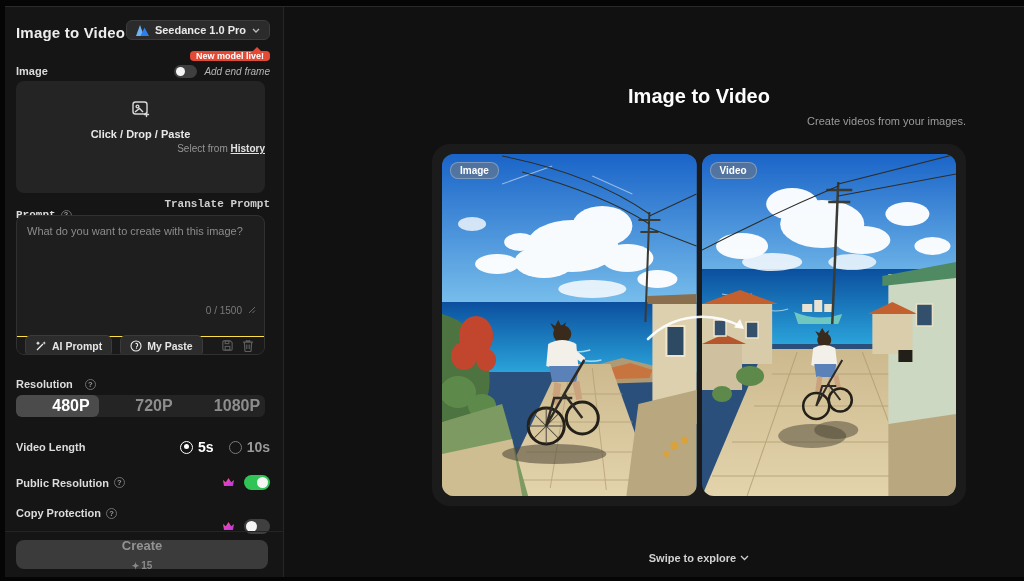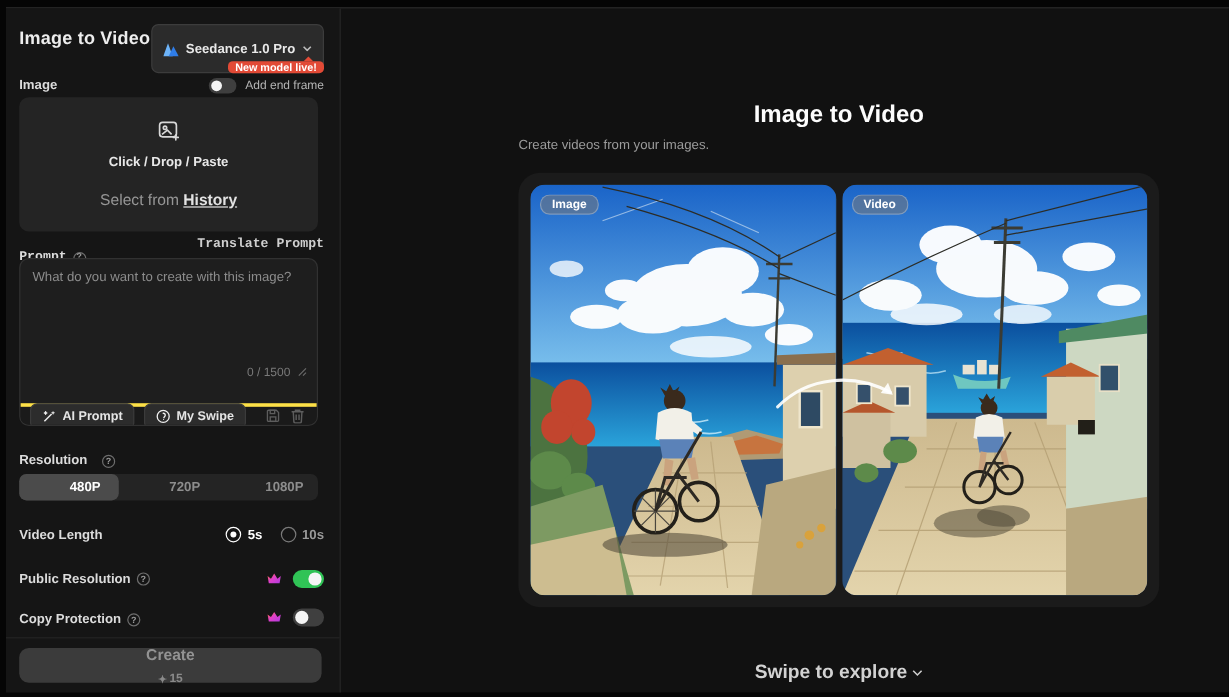--- a/index.html
+++ b/index.html
@@ -6,127 +6,127 @@
   html,body { width:1024px; height:581px; background:#050505; overflow:hidden;
               font-family:"Liberation Sans", sans-serif; }
   #window { position:absolute; left:5px; top:6px; width:1019px; height:571px;
             background:#111111; border-top:1px solid #2a2a2a; }
 
   
   #sidebar { position:absolute; left:0; top:0; width:279px; height:100%;
              background:#151515; border-right:1px solid #262626; }
   .sb-title { position:absolute; left:11px; top:17px; font-size:15px; font-weight:700;
               color:#ededed; letter-spacing:.2px; }
-  .model-btn { position:absolute; right:13px; top:13px; height:41px; padding:0 9px;
+  .model-btn { position:absolute; right:13px; top:13px; height:20px; padding:0 9px;
                background:#2b2b2b; border:1px solid #3c3c3c; border-radius:6px;
                display:flex; align-items:center; gap:6px; cursor:pointer; }
   .model-btn .lbl { font-size:11px; font-weight:600; color:#e9e9e9; }
   .model-badge { position:absolute; right:13px; top:44px; background:#e24a36; color:#fff;
                  font-size:9px; font-weight:600; padding:0 6px; border-radius:4px; }
   .model-badge::before { content:""; position:absolute; right:9px; top:-4px;
                  border-left:4px solid transparent; border-right:4px solid transparent;
                  border-bottom:4px solid #e24a36; }
   .sec-label { font-size:11px; font-weight:600; color:#dcdcdc; display:flex;
                align-items:center; gap:5px; }
   .q-icon { width:11px; height:11px; border:1px solid #6e6e6e; border-radius:50%;
             display:inline-flex; align-items:center; justify-content:center;
             font-size:7.5px; color:#9a9a9a; }
   .q-icon::after { content:"?"; }
   .row-image-label { position:absolute; left:11px; top:58px; }
   .endframe { position:absolute; right:13px; top:58px; display:flex; align-items:center;
-              gap:7px; }
+              gap:7px;font-style:italic; }
   .endframe .txt { font-size:10px; color:#b5b5b5; }
   .toggle { position:relative; width:26px; height:15px; border-radius:8px;
             background:#3f3f3f; cursor:pointer; flex:0 0 auto; }
   .toggle .knob { position:absolute; left:2px; top:2px; width:11px; height:11px;
                   border-radius:50%; background:#f5f5f5; }
   .toggle.small { width:23px; height:13px; }
   .toggle.small .knob { width:9px; height:9px; }
   .toggle.on { background:#30c356; }
   .toggle.on .knob { left:auto; right:2px; }
 
   .upload-box { position:absolute; left:11px; top:74px; width:249px; height:112px;
                 background:#242424; border-radius:8px; text-align:center; cursor:pointer; }
   .upload-box .up-icon { margin-top:18px; }
   .upload-line1 { margin-top:5px; font-size:11px; font-weight:700; color:#e8e8e8; }
-  .upload-line2 { margin-top:18px; font-size:13px; color:#969696; }
+  .upload-line2 { margin-top:3px; font-size:10px; color:#969696;text-align:right; }
   .upload-line2 .hist { color:#e3e3e3; font-weight:700; text-decoration:underline; cursor:pointer; }
 
   .prompt-row { position:absolute; left:11px; right:13px; top:191px; display:flex;
                 align-items:center;font-family:Liberation Mono, monospace; }
   .translate { margin-left:auto; display:flex; align-items:center; gap:7px;flex-direction:column; }
   .translate .txt { font-size:11px; font-weight:600; color:#cfcfcf; }
 
   .prompt-box { position:absolute; left:11px; top:208px; width:249px; height:140px;
                 background:#1e1e1e; border:1px solid #313131; border-radius:8px;
                 overflow:hidden; display:flex; flex-direction:column; }
   .prompt-box textarea { width:100%; height:84px; background:transparent; border:0;
                 resize:none; outline:none; padding:9px 10px; font-size:11px; color:#ddd;
                 font-family:"Liberation Sans", sans-serif; }
   .prompt-box textarea::placeholder { color:#8c8c8c; }
   .ta-meta { height:20px; display:flex; align-items:center; justify-content:flex-end;
              gap:6px; padding-right:8px; font-size:10px; color:#7a7a7a; }
   .prompt-actions { margin-top:auto; display:flex; align-items:center; gap:8px;
-             padding:0 8px; height:18px; background:#1a1a1a; border-top:3px solid #fde047; }
+             padding:0 8px; height:18px; background:#1a1a1a; border-top:1px solid #fde047; }
   .chip { display:flex; align-items:center; gap:5px; background:#2c2c2c;
           border:1px solid #3b3b3b; border-radius:6px; padding:4px 9px; cursor:pointer; }
   .chip .txt { font-size:10.5px; font-weight:600; color:#e5e5e5; }
   .icon-btn { background:none; border:0; cursor:pointer; color:#5d5d5d; display:flex; }
   .act-spacer { margin-left:auto; }
 
   .res-label { position:absolute; left:11px; top:371px;gap:12px; }
   .segmented { position:absolute; left:11px; top:388px; width:249px; height:22px;
                background:#242424; border-radius:6px; display:flex; }
   .segment { flex:1; display:flex; align-items:center; justify-content:center;
-             font-size:11px; font-weight:600; color:#8d8d8d; cursor:pointer;
+             font-size:16px; font-weight:600; color:#8d8d8d; cursor:pointer;
              border-radius:6px;padding-left:27px; }
   .segment.selected { background:#4b4b4b; color:#fff; }
 
   .vlen-row { position:absolute; left:11px; right:13px; top:432px; display:flex;
               align-items:center; }
   .radios { margin-left:auto; display:flex; align-items:center; gap:15px; }
   .radio-opt { display:flex; align-items:center; gap:5px; cursor:pointer; }
   .radio-ring { width:13px; height:13px; border-radius:50%; border:1.5px solid #7a7a7a;
                 position:relative; }
   .radio-opt.selected .radio-ring { border-color:#fff; }
   .radio-opt.selected .radio-ring::after { content:""; position:absolute; left:2.5px;
                 top:2.5px; width:5px; height:5px; border-radius:50%; background:#fff; }
-  .radio-opt .txt { font-size:11px; color:#9a9a9a; font-weight:600; }
+  .radio-opt .txt { font-size:14px; color:#9a9a9a; font-weight:600; }
   .radio-opt.selected .txt { color:#fff; font-weight:700; }
 
   .pv-row { position:absolute; left:11px; right:13px; top:468px; display:flex; align-items:center; }
-  .cp-row { position:absolute; left:11px; right:13px; top:500px; display:flex; align-items:flex-end; }
+  .cp-row { position:absolute; left:11px; right:13px; top:500px; display:flex; align-items:flex-start;flex-direction:column; }
   .right-ctrl { margin-left:auto; display:flex; align-items:center; gap:9px; }
 
   .sb-divider { position:absolute; left:0; right:0; top:524px; height:1px; background:#242424; }
   .create-btn { position:absolute; left:11px; top:533px; width:252px; height:29px;
                 background:#3b3b3b; border:0; border-radius:8px; display:flex;
                 align-items:center; justify-content:center; gap:7px; cursor:pointer;flex-direction:column; }
   .create-btn .txt { font-size:13px; font-weight:700; color:#939393; }
   .create-btn .credits { display:flex; align-items:center; gap:2px; font-size:10px;
                 color:#8a8a8a; font-weight:600; }
   .create-btn .credits::before { content:"✦"; font-size:9px; color:#8a8a8a; }
 
   
   #main { position:absolute; left:280px; top:0; right:0; bottom:0; }
   .main-title { position:absolute; left:147px; top:78px; width:534px; text-align:center;
                 font-size:20px; font-weight:700; color:#fdfdfd; }
-  .main-sub   { position:absolute; left:147px; top:108px; width:534px; text-align:left;
+  .main-sub   { position:absolute; left:147px; top:108px; width:534px; text-align:right;
                 font-size:11px; color:#9b9b9b; }
   .card { position:absolute; left:147px; top:137px; width:534px; height:362px;
           background:#1b1b1b; border-radius:18px; padding:10px; display:flex; gap:5px; }
   .pane { flex:1; border-radius:12px; overflow:hidden; position:relative; background:#2a4f7a; }
   .pane svg { display:block; width:100%; height:100%; }
   .pane-badge { position:absolute; top:8px; left:8px; padding:2px 9px; border-radius:8px;
           background:rgba(110,120,132,.62); border:1px solid rgba(255,255,255,.28);
           color:#fff; font-size:10px; font-weight:600; backdrop-filter:blur(2px); }
   .arrow-overlay { position:absolute; left:355px; top:296px; width:120px; height:48px;
           pointer-events:none; }
   .swipe { position:absolute; left:147px; top:545px; width:534px; text-align:center;
-          font-size:16px; font-weight:600; color:#d2d2d2; display:flex;
+          font-size:11px; font-weight:600; color:#d2d2d2; display:flex;
           align-items:center; justify-content:center; gap:4px; cursor:pointer; }
 </style>
 </head>
 <body>
 
 <svg width="0" height="0" style="position:absolute" aria-hidden="true">
   <defs>
     <linearGradient id="crownGrad" x1="0" y1="0" x2="1" y2="1">
       <stop offset="0" stop-color="#f06a2c"></stop>
         <stop offset=".45" stop-color="#e040c8"></stop>
@@ -229,21 +229,21 @@
           <span class="txt">AI Prompt</span>
         </div>
         <div class="chip">
           <span style="display:flex">
             <svg width="12" height="12" viewBox="0 0 12 12" fill="none" stroke="#efefef" stroke-width="1.1">
               <circle cx="6" cy="6" r="5"></circle>
                 <path d="M6 3.4 a1.7 1.7 0 0 1 1.7 1.7 c0 1 -1 1.2 -1.2 2" stroke-linecap="round"></path>
                 <circle cx="6.3" cy="8.6" r=".5" fill="#efefef" stroke="none"></circle>
             </svg>
           </span>
-          <span class="txt">My Swipe</span>
+          <span class="txt">My Paste</span>
         </div>
         <span class="act-spacer"></span>
         <button class="icon-btn">
           <svg width="13" height="13" viewBox="0 0 14 14" fill="none" stroke="#5d5d5d" stroke-width="1.2">
             <path d="M2 3 a1 1 0 0 1 1-1 h7 l2 2 v7 a1 1 0 0 1 -1 1 h-8 a1 1 0 0 1 -1 -1 z"></path>
             <rect x="4.5" y="8" width="5" height="4"></rect>
               <rect x="4.5" y="2" width="4" height="3"></rect>
           </svg>
         </button>
         <button class="icon-btn" style="margin-right:2px">

